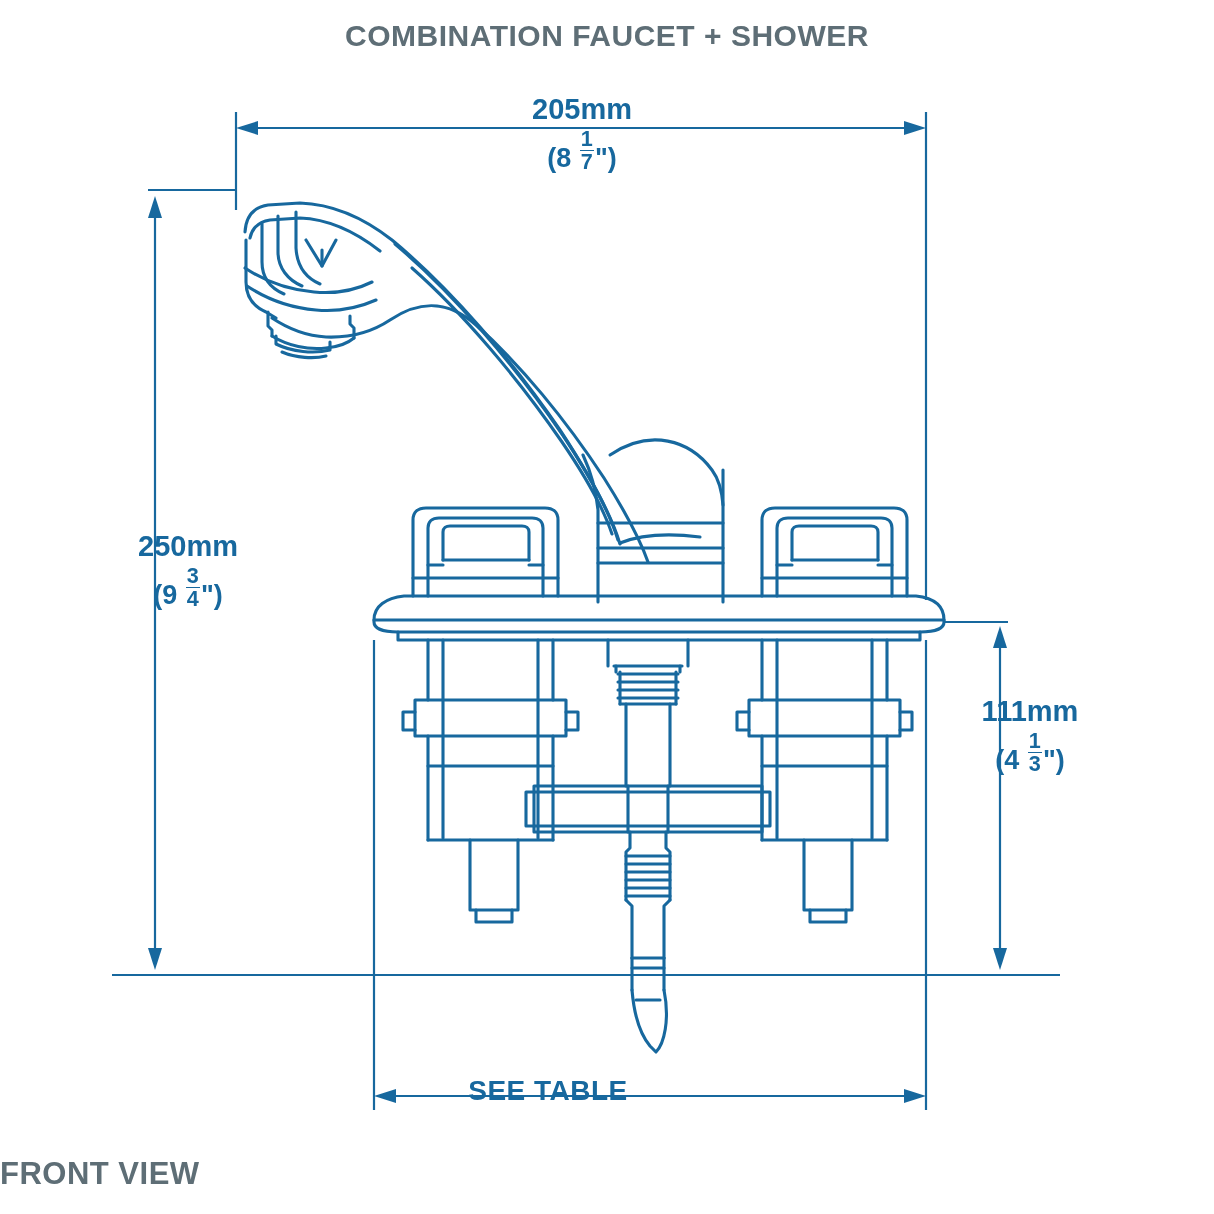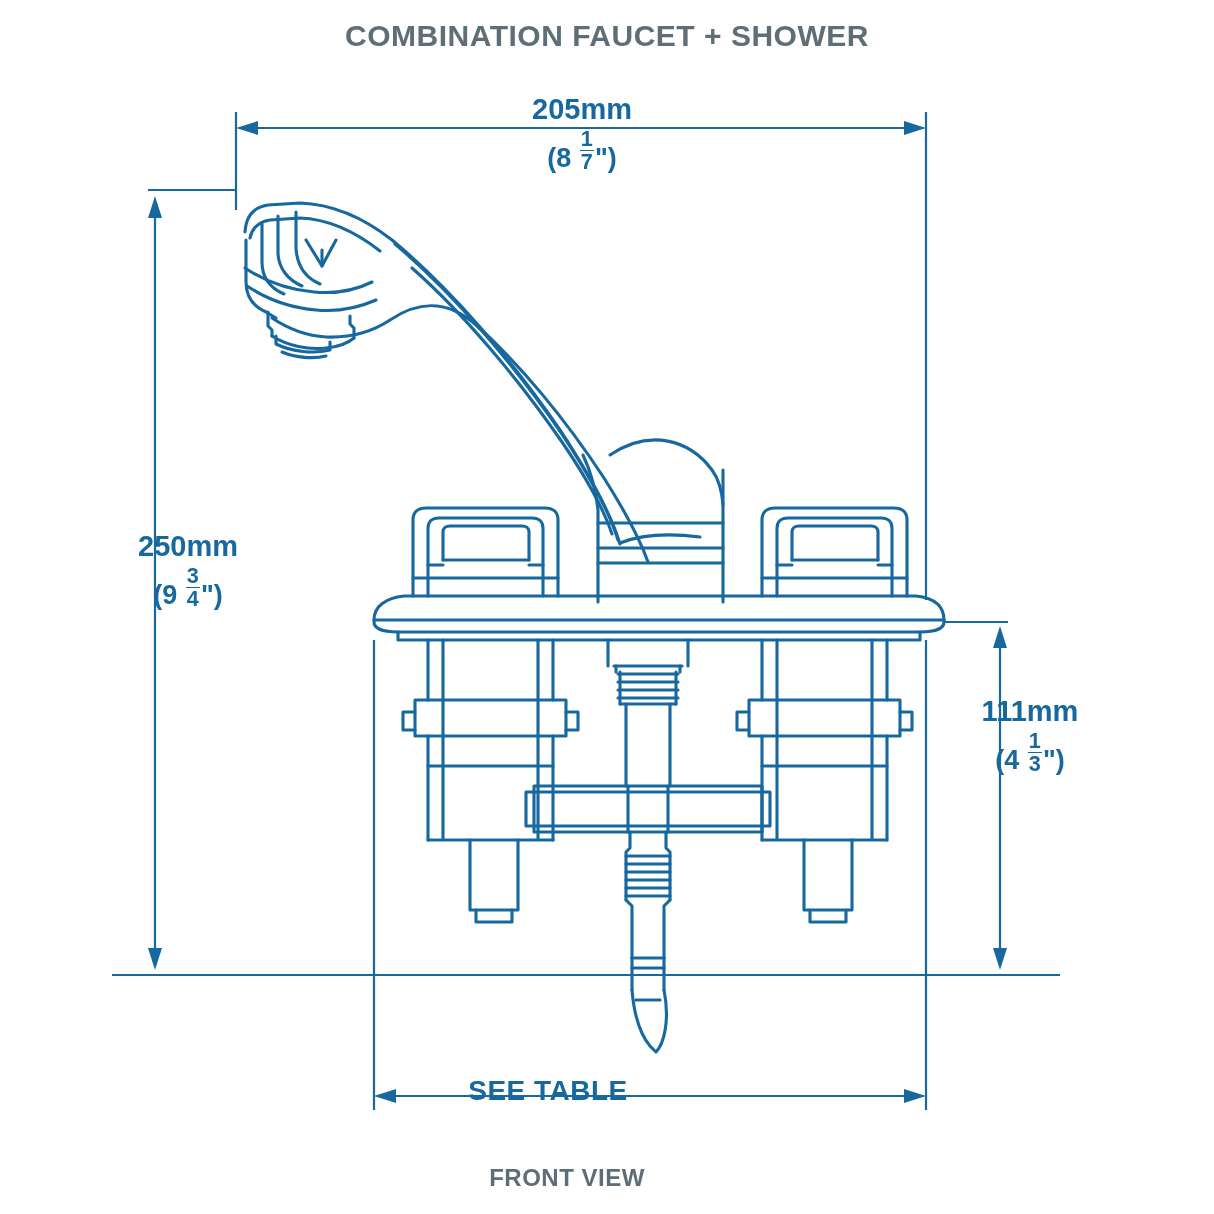--- a/index.html
+++ b/index.html
@@ -30,22 +30,21 @@
     left: 0;
     width: 1214px;
     text-align: center;
     font-size: 30px;
     color: #5e6e76;
   }
   #front-view {
     bottom: 22px;
     left: 0;
     width: 1134px;
-    text-align: center;
-    font-size: 24px;
+    font-size: 31px;
     color: #5e6e76;
   }
   .dim-text {
     position: absolute;
     color: #17689e;
     font-weight: bold;
     text-align: center;
     white-space: nowrap;
     line-height: 1.22;
   }

